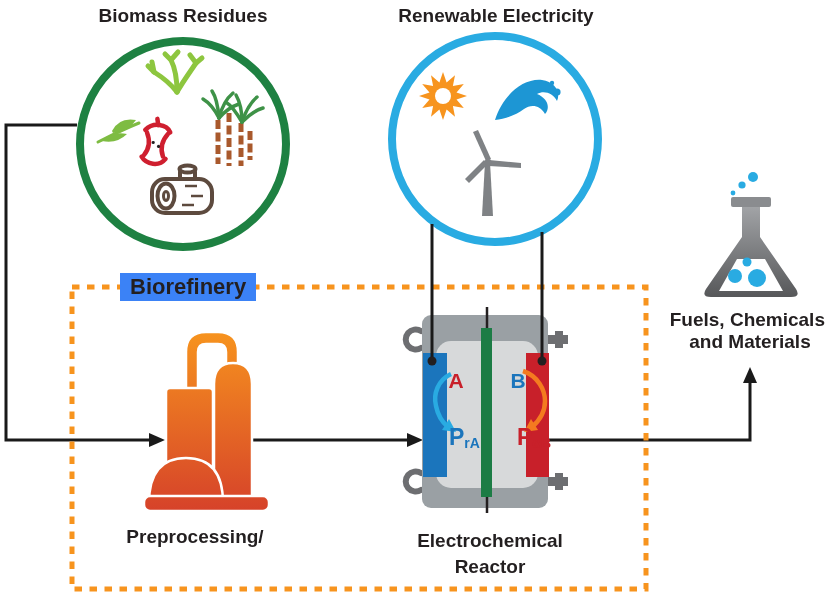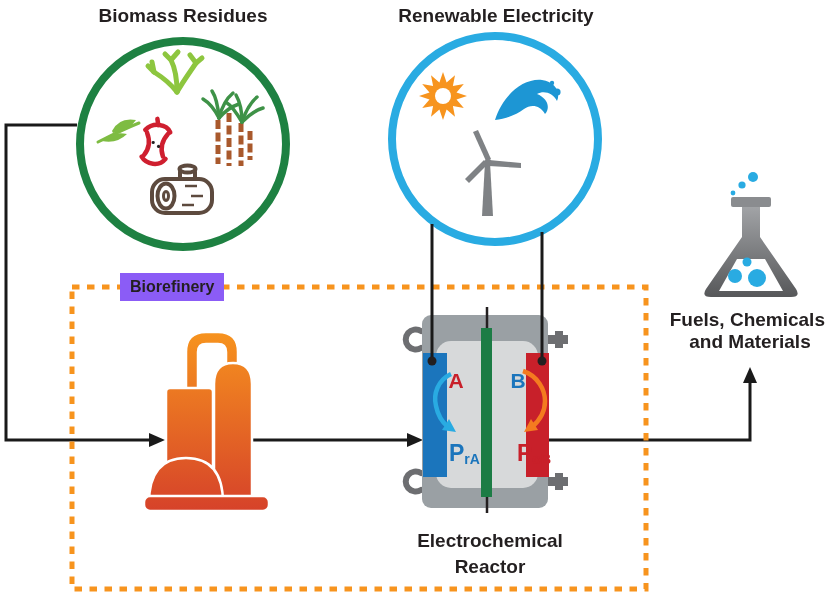--- a/index.html
+++ b/index.html
@@ -5,31 +5,31 @@
   html,body{margin:0;padding:0;background:#fff;}
   .stage{
     position:relative;width:825px;height:600px;background:#ffffff;overflow:hidden;
     font-family:"Liberation Sans","DejaVu Sans",sans-serif;color:#231f20;
   }
   .stage svg{position:absolute;left:0;top:0;}
   .lbl{position:absolute;text-align:center;font-weight:600;color:#231f20;}
   .title{font-size:19px;line-height:22px;}
   .title-biomass{left:53px;top:5px;width:260px;}
   .title-renewable{left:366px;top:5px;width:260px;}
-  .biorefinery-lbl{left:120px;top:273px;font-size:16px;line-height:28px;
-    background:#8b5cf6;padding:0 10px;}
+  .biorefinery-lbl{left:120px;top:273px;font-size:22px;line-height:28px;
+    background:#3b82f6;padding:0 10px;}
   .caption{font-size:19px;line-height:26px;}
   .prep-lbl{left:95px;top:524px;width:200px;}
   .reactor-lbl{left:390px;top:528px;width:200px;}
   .output-lbl{left:660px;top:309px;width:180px;font-size:19px;line-height:22px;}
   .rlabel{position:absolute;font-weight:700;font-size:21px;line-height:22px;text-align:center;}
   .red{color:#c8202a;} .blue{color:#1b75bc;}
   .a-lbl{left:444px;top:370px;width:24px;}
   .b-lbl{left:506px;top:370px;width:24px;}
-  .plabel{position:absolute;font-weight:700;top:424px;white-space:nowrap;margin-top:16px;}
+  .plabel{position:absolute;font-weight:700;top:424px;white-space:nowrap;}
   .pmain{font-size:23px;line-height:26px;}
   .psub{font-size:14px;position:relative;bottom:-3px;}
   .pra-lbl{left:449px;} .pob-lbl{left:493px;padding-left:24px;}
 </style>
 </head>
 <body>
 
 <div class="stage">
 
 <svg width="825" height="600" viewBox="0 0 825 600">
@@ -185,20 +185,21 @@
       <circle cx="753" cy="177" r="5"></circle>
     </g>
   </g>
 </svg>
 
 <div class="lbl title title-biomass">Biomass Residues</div>
 <div class="lbl title title-renewable">Renewable Electricity</div>
 <div class="lbl biorefinery-lbl">Biorefinery</div>
 
 <div class="lbl caption prep-lbl">
+  <div>Preprocessing/</div>
 </div>
 
 <div class="lbl caption reactor-lbl">
   <div>Electrochemical</div>
   <div>Reactor</div>
 </div>
 
 <div class="lbl output-lbl">
   <div>Fuels, Chemicals,</div>
   <div>and Materials</div>

